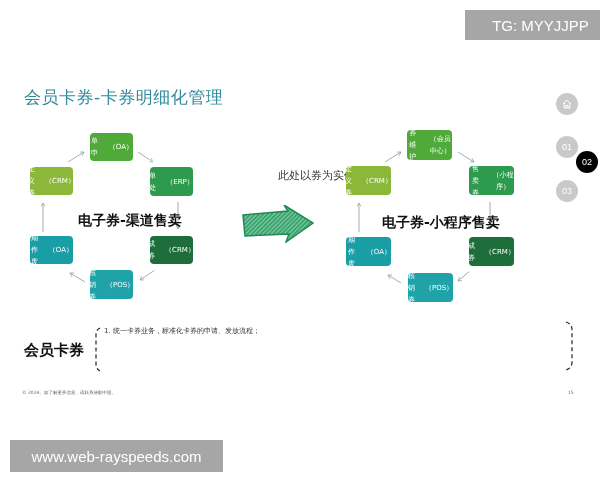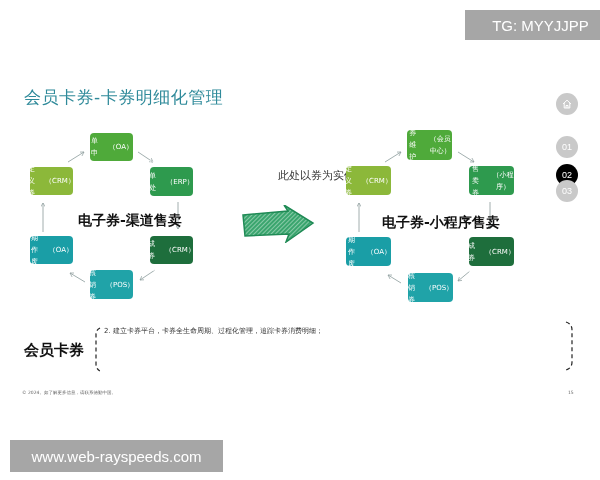--- a/index.html
+++ b/index.html
@@ -33,21 +33,21 @@
 <div class="abs badge web">www.web-rayspeeds.com</div>
 
 <div class="abs title">会员卡券-卡券明细化管理</div>
 
 <div class="abs nav" style="top:93px;">
   <svg width="12" height="12" viewBox="0 0 12 12">
     <path d="M2 6 L6 2.2 L10 6 M3.2 5 V10 H8.8 V5 M5 10 V7.5 H7 V10" fill="none" stroke="#fff" stroke-width="1"></path>
   </svg>
 </div>
 <div class="abs nav" style="top:136px;">01</div>
-<div class="abs nav active" style="top:164px;">02</div>
+<div class="abs nav active" style="top:151px;margin-left:20px;">02</div>
 <div class="abs nav" style="top:180px;">03</div>
 
 <svg class="arrow-svg" width="600" height="480">
   <defs>
     <marker id="ah" markerWidth="6" markerHeight="6" refX="5" refY="3" orient="auto">
       <path d="M0,0 L5,3 L0,6" fill="none" stroke="#8a9a9a" stroke-width="0.8"></path>
     </marker>
   </defs>
   <g stroke="#8a9a9a" stroke-width="0.8" fill="none" marker-end="url(#ah)">
 
@@ -133,17 +133,17 @@
   </div>
   <div class="box c-lime" style="left:346px;top:166px;width:45px;height:29px;">
     <span>定义券</span>
     <span>（CRM）</span>
   </div>
   <div class="abs center-label" style="left:382px;top:214px;">电子券-小程序售卖</div>
 </div>
 
 <div class="abs section-label">会员卡券</div>
 <div class="abs list">
-  <div>2.  建立卡券平台，卡券全生命周期、过程化管理，追踪卡券消费明细；</div>
+  <div>1.  统一卡券业务，标准化卡券的申请、发放流程；</div>
 </div>
 
 <div class="abs footer">© 2024。如了解更多信息，请联系德勤中国。</div>
 <div class="abs pagenum">15</div>
 
 </body></html>

